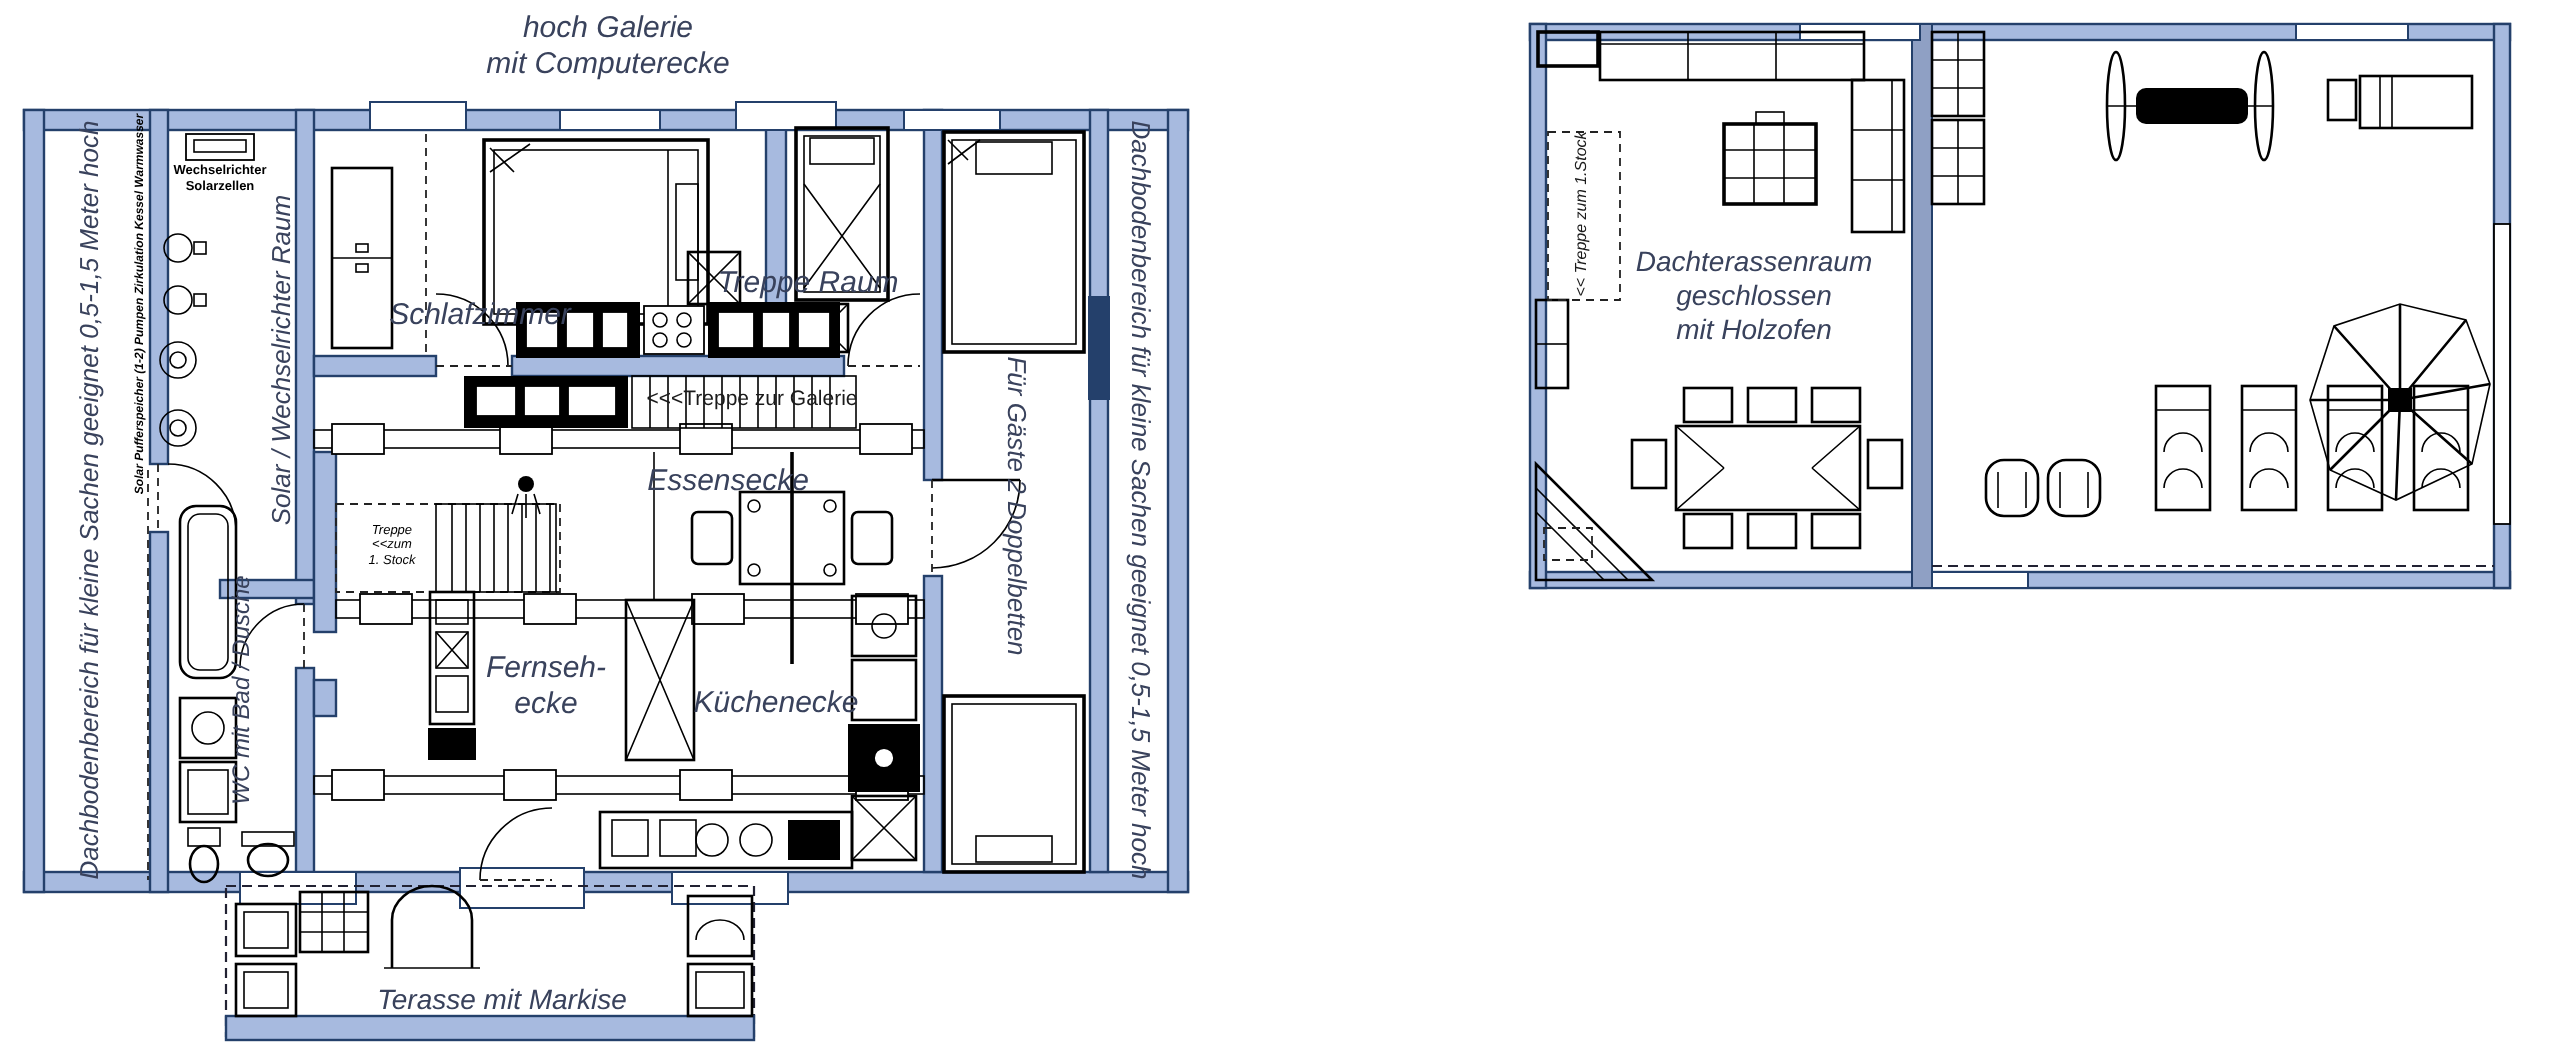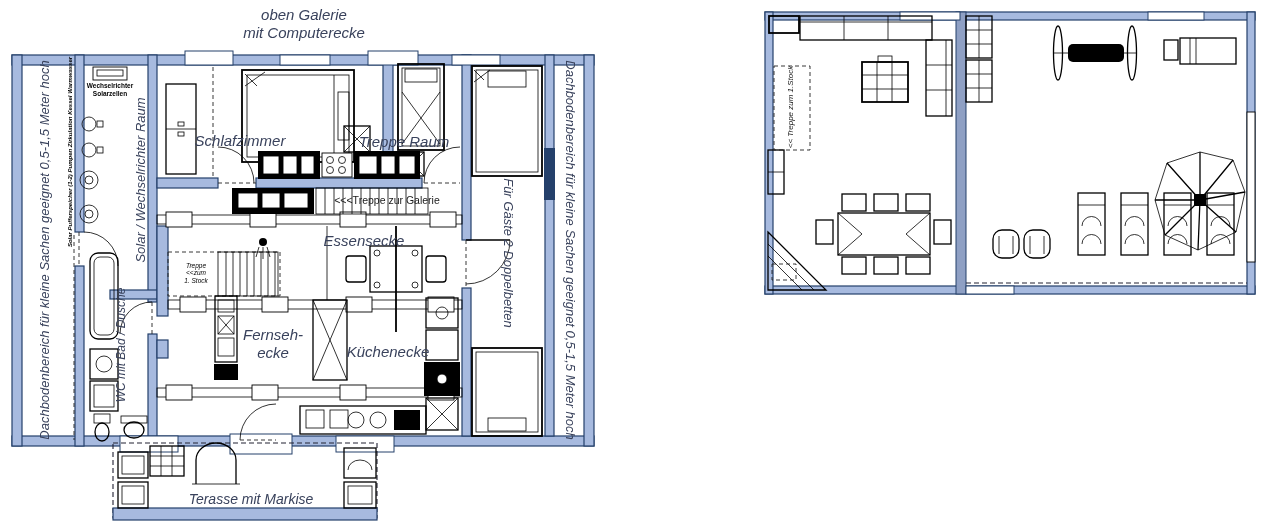--- a/index.html
+++ b/index.html
@@ -328,36 +328,39 @@
       </g>
       <g>
         <polygon class="tn" points="1245,192 1233,160 1200,152 1167,163 1155,200 1165,235 1198,250 1236,232"></polygon>
         <path class="ln" d="M1200,200 L1245,192 M1200,200 L1233,160 M1200,200 L1200,152 M1200,200 L1167,163 M1200,200 L1155,200 M1200,200 L1165,235 M1200,200 L1198,250 M1200,200 L1236,232" stroke-width="1.6"></path>
         <rect class="blk" x="1194" y="194" width="12" height="12"></rect>
       </g>
     </g>
   </g>
 </svg>
 
-<div class="lbl fs15" style="left:304px;top:24px">oben Galerie
+<div class="lbl fs15" style="left:304px;top:24px">hoch Galerie
 mit Computerecke</div>
 <div class="lbl ru fs13 nw" style="left:45px;top:250px">Dachbodenbereich  für kleine Sachen geeignet 0,5-1,5 Meter hoch</div>
 <div class="lbl ru tinyr nw" style="left:71px;top:152px">Solar Pufferspeicher (1-2) Pumpen Zirkulation Kessel Warmwasser</div>
 <div class="lbl ru fs13 nw" style="left:141px;top:180px">Solar / Wechselrichter Raum</div>
 <div class="lbl tinyb" style="left:110px;top:90px">Wechselrichter
 Solarzellen</div>
-<div class="lbl fs15 nw" style="left:240px;top:141px">Schlafzimmer</div>
+<div class="lbl fs15 nw" style="left:240px;top:158px">Schlafzimmer</div>
 <div class="lbl fs15 nw" style="left:404px;top:142px">Treppe Raum</div>
-<div class="lbl fs10 nw" style="left:387px;top:200px">&lt;&lt;&lt;Treppe zur Galerie</div>
+<div class="lbl fs10 nw" style="left:376px;top:200px">&lt;&lt;&lt;Treppe zur Galerie</div>
 <div class="lbl fs15 nw" style="left:364px;top:241px">Essensecke</div>
 <div class="lbl fs6" style="left:196px;top:273px">Treppe
 &lt;&lt;zum
 1. Stock</div>
 <div class="lbl fs15" style="left:273px;top:344px">Fernseh-
 ecke</div>
 <div class="lbl fs15 nw" style="left:388px;top:352px">Küchenecke</div>
 <div class="lbl ru fs12 nw" style="left:121px;top:345px">WC mit Bad / Dusche</div>
 <div class="lbl rd fs13 nw" style="left:508px;top:253px">Für Gäste 2 Doppelbetten</div>
 <div class="lbl rd fs13 nw" style="left:570px;top:250px">Dachbodenbereich  für kleine Sachen geeignet 0,5-1,5 Meter hoch</div>
 <div class="lbl fs14 nw" style="left:251px;top:500px">Terasse mit Markise</div>
 <div class="lbl ru fs8 nw" style="left:791px;top:107px">&lt;&lt; Treppe zum 1.Stock</div>
+<div class="lbl fs14" style="left:877px;top:148px">Dachterassenraum
+geschlossen
+mit Holzofen</div>
 
 </div>
 
 </body></html>

